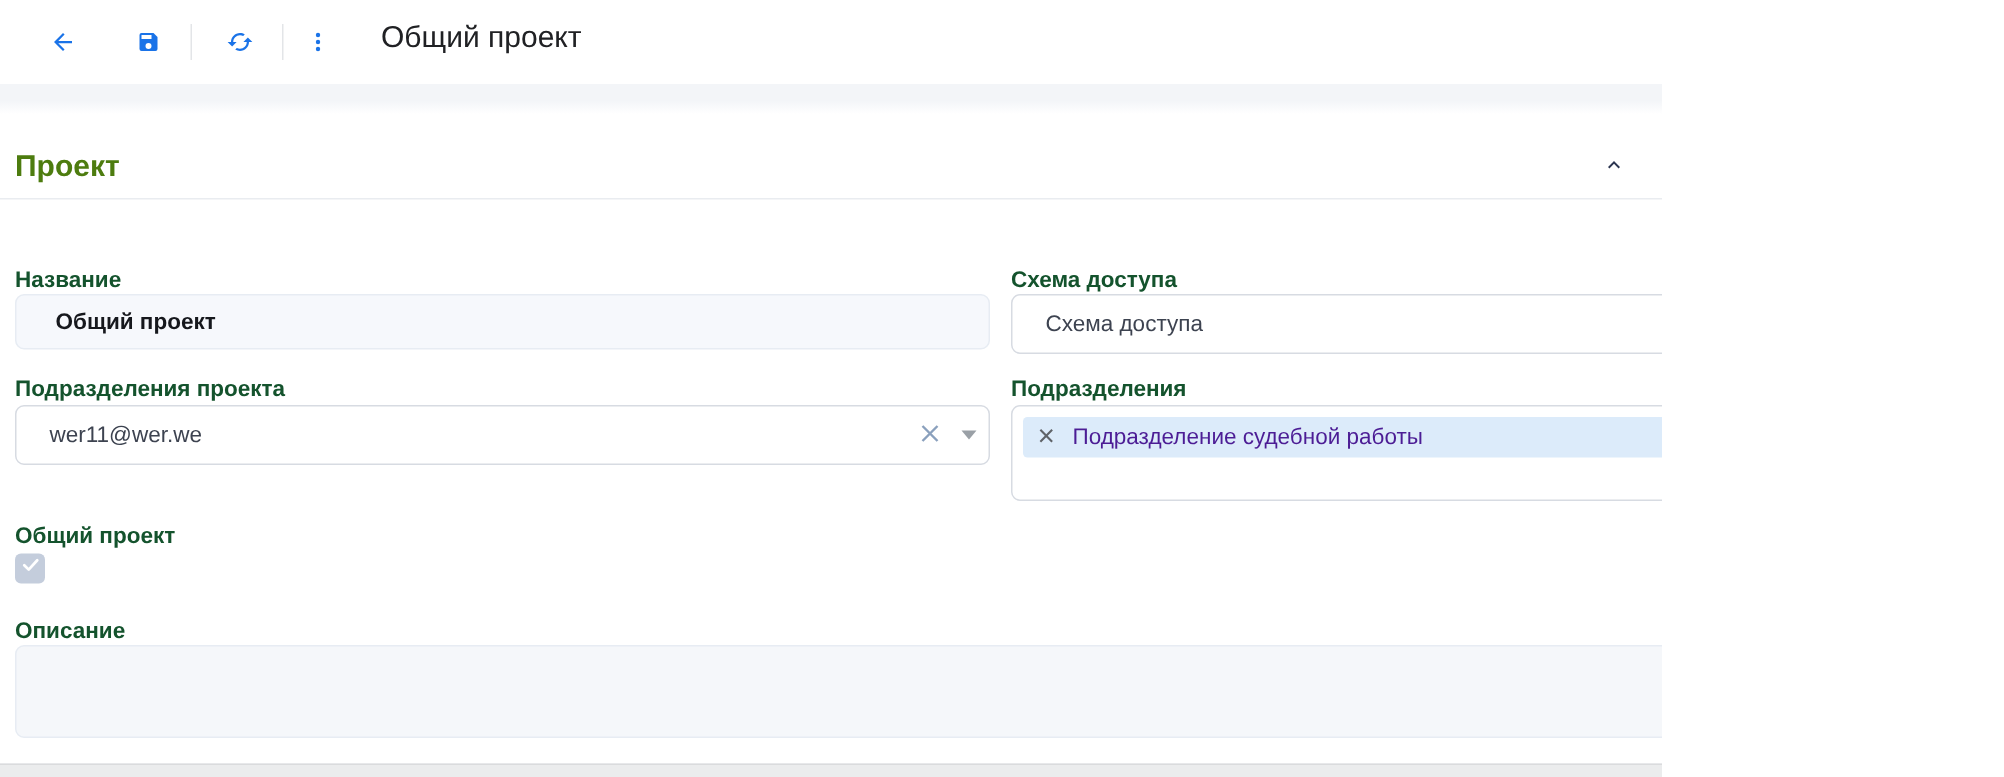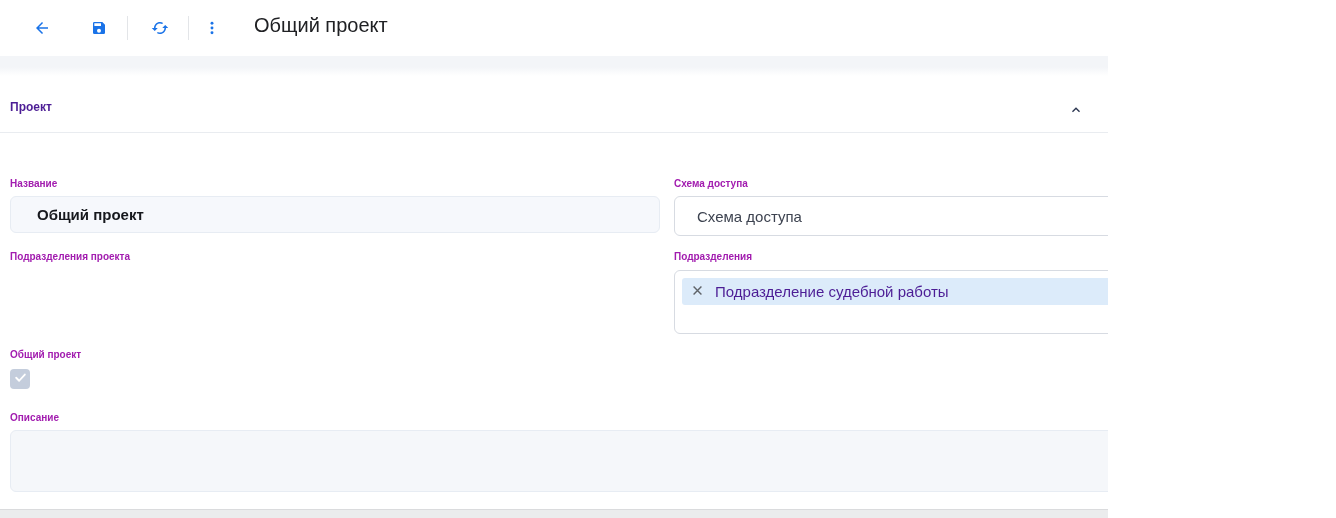--- a/index.html
+++ b/index.html
@@ -17,32 +17,32 @@
   .badge { position:absolute; left:1323px; top:-2px; width:22px; height:22px; border-radius:50%;
            background:#1a73e8; display:flex; align-items:center; justify-content:center; cursor:pointer; }
   .badge .dot { width:8px; height:8px; border-radius:50%; background:#fff; }
 
   
   .page-gap { position:absolute; left:0; top:56px; width:100%; height:20px;
               background:linear-gradient(180deg,#f3f5f8 0%,#f3f5f8 55%,#ffffff 100%); }
 
   
   .section-header { position:absolute; left:0; top:90px; width:100%; height:43px; border-bottom:1px solid #e9ecf0; }
-  .section-title { position:absolute; left:10px; top:10px; font-size:12px; font-weight:700; color:#4c1d95; }
+  .section-title { position:absolute; left:10px; top:10px; font-size:20px; font-weight:700; color:#4d7c0f; }
   .collapse-btn { position:absolute; right:18px; top:7px; width:28px; height:28px; border:none; background:transparent;
                   display:flex; align-items:center; justify-content:center; cursor:pointer; padding:0; }
 
   .section-menu-btn { position:absolute; left:1317px; top:141px; width:16px; height:30px;
                       border:1px solid #2e7d32; border-radius:4px; background:#eef1f8;
                       display:flex; flex-direction:column; align-items:center; justify-content:center;
                       gap:3px; cursor:pointer; padding:0; }
   .section-menu-btn i { width:3px; height:3px; border-radius:50%; background:#3b5360; display:block; }
 
   
-  .field-label { position:absolute; font-size:10px; font-weight:700; color:#a21caf; white-space:nowrap; }
+  .field-label { position:absolute; font-size:15px; font-weight:700; color:#14532d; white-space:nowrap; }
 
   .text-input { position:absolute; border-radius:6px; background:#f6f8fc; border:1px solid #e7ecf3;
                 display:flex; align-items:center; font-size:15px; font-weight:700; color:#16181d;
                 padding-left:26px; cursor:text; }
 
   .select-box { position:absolute; border-radius:6px; background:#fff; border:1px solid #d7dbe2;
                 font-size:15px; color:#3d4350; cursor:pointer; }
   .select-value { position:absolute; left:22px; top:50%; transform:translateY(-50%); white-space:nowrap; }
   .clear-btn { position:absolute; top:50%; transform:translateY(-50%); width:18px; height:18px; border:none;
                background:transparent; display:flex; align-items:center; justify-content:center; cursor:pointer; padding:0; }
@@ -137,20 +137,31 @@
       <span>
         <svg width="14" height="14" viewBox="0 0 14 14">
             <path d="M2 2 L12 12 M12 2 L2 12" stroke="#8aa0bd" stroke-width="1.6" fill="none"></path>
           </svg>
       </span>
     </button>
     <span class="caret" style="right:14px"></span>
   </div>
 
   <div class="field-label" style="left:10px; top:251px">Подразделения проекта</div>
+  <div class="select-box" style="left:10px; top:270px; width:650px; height:40px">
+    <span class="select-value">wer11@wer.we</span>
+    <button class="clear-btn" style="right:30px">
+      <span>
+        <svg width="14" height="14" viewBox="0 0 14 14">
+            <path d="M2 2 L12 12 M12 2 L2 12" stroke="#8aa0bd" stroke-width="1.6" fill="none"></path>
+          </svg>
+      </span>
+    </button>
+    <span class="caret" style="right:8px"></span>
+  </div>
 
   <div class="field-label" style="left:674px; top:251px">Подразделения</div>
   <div class="select-box" style="left:674px; top:270px; width:652px; height:64px">
     <div class="chip">
       <button class="chip-remove">
         <span>
           <svg width="11" height="11" viewBox="0 0 14 14">
               <path d="M2 2 L12 12 M12 2 L2 12" stroke="#5f6368" stroke-width="1.8" fill="none"></path>
             </svg>
         </span>

